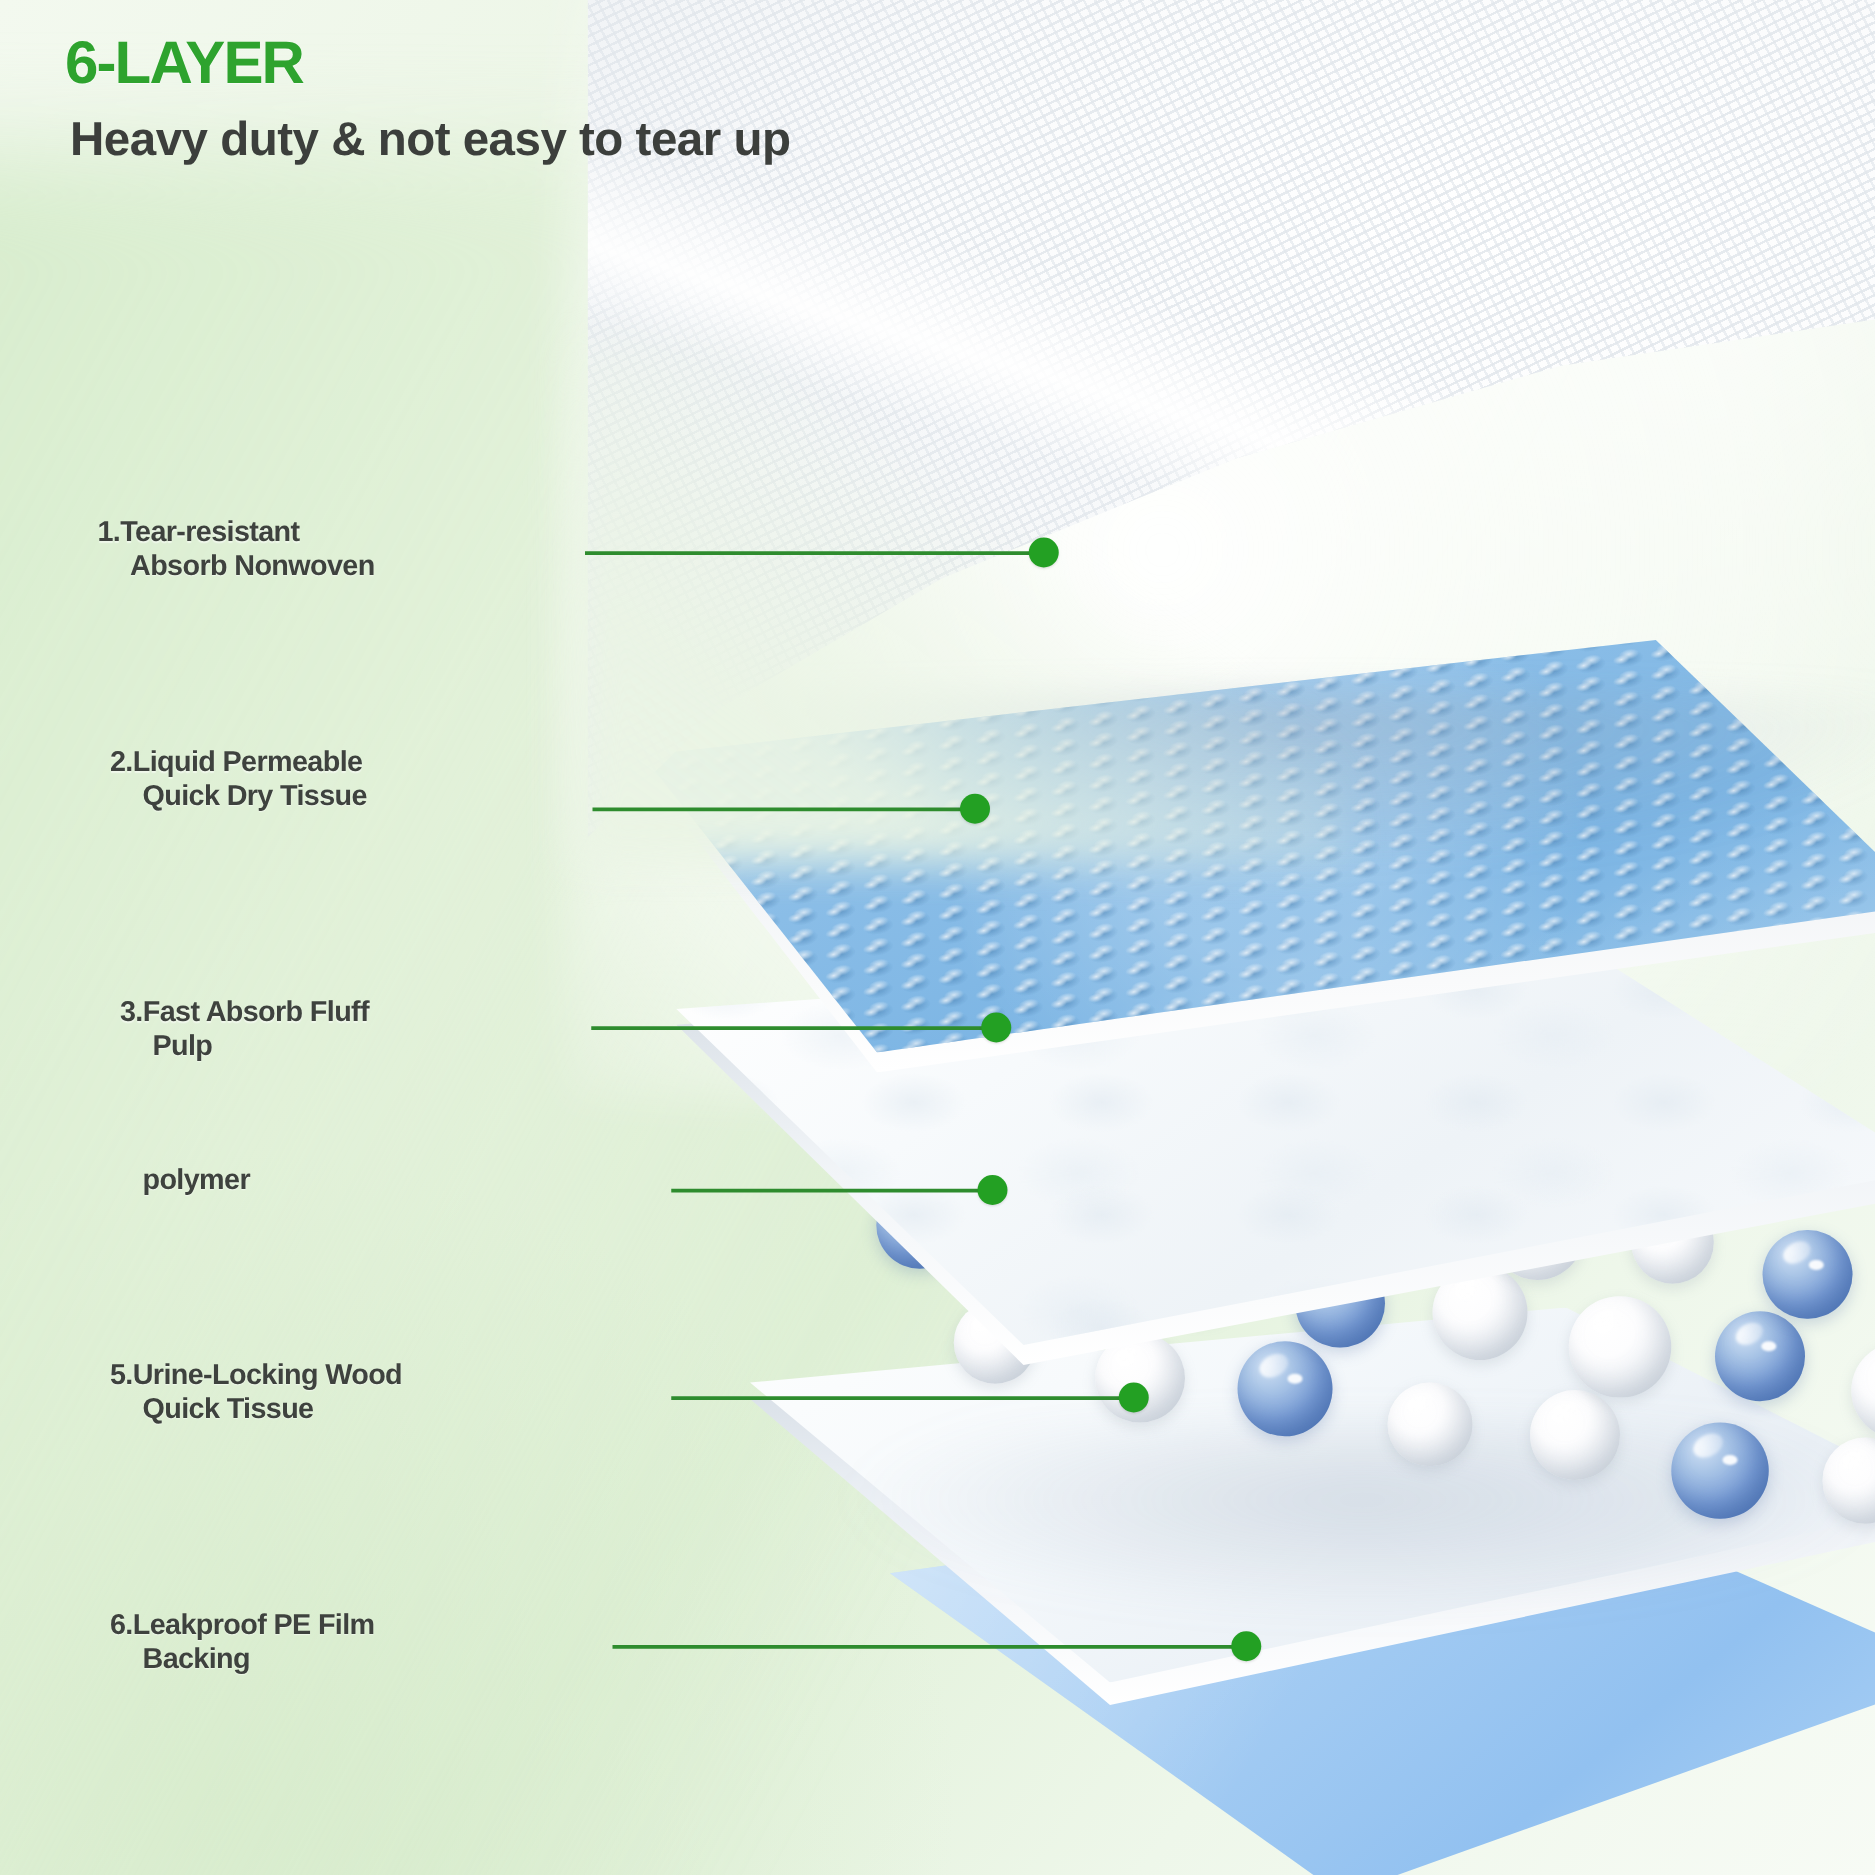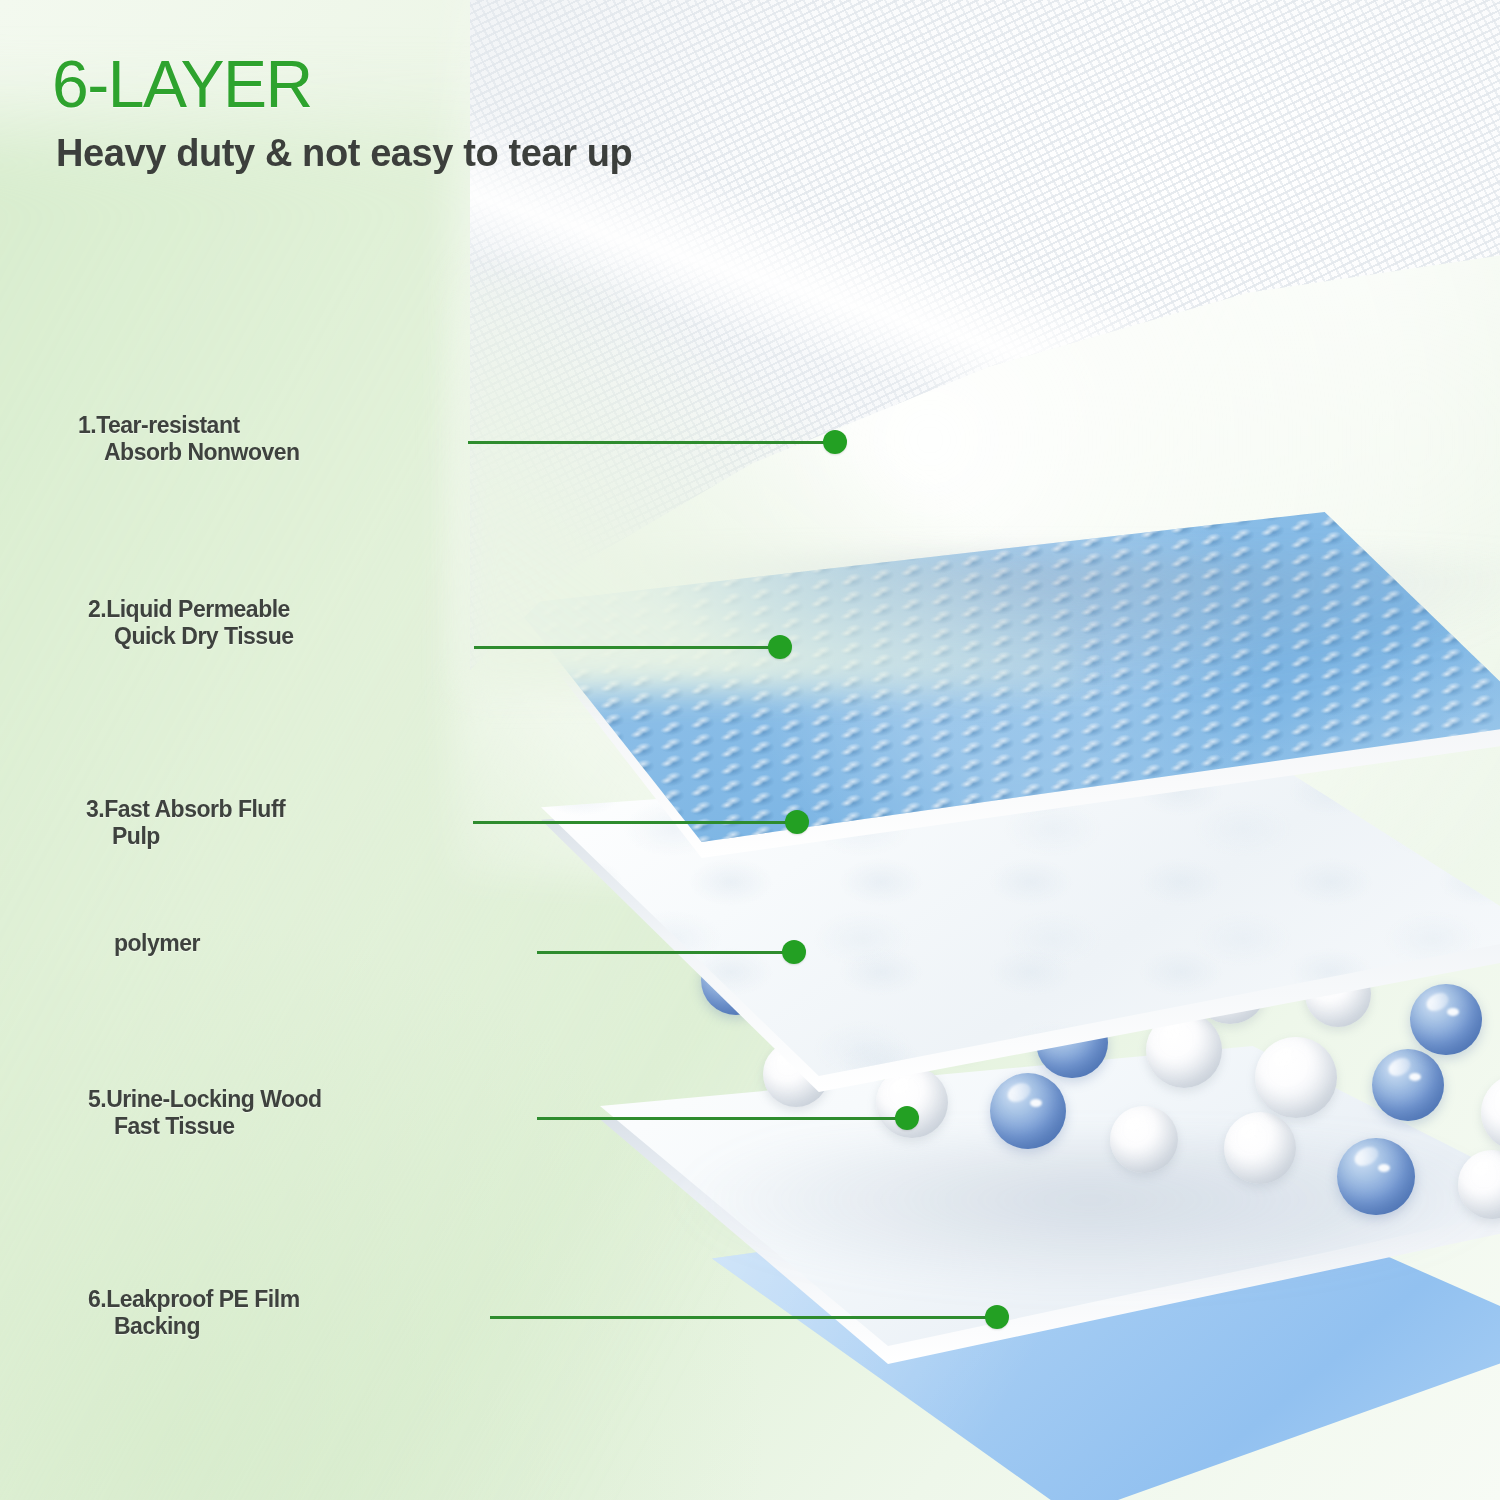--- a/index.html
+++ b/index.html
@@ -27,24 +27,23 @@
   .wash-b{
     position:absolute; right:-150px; top:-220px; width:1200px; height:1100px;
     background:radial-gradient(circle at 40% 60%, rgba(255,255,255,.98) 0%, rgba(255,255,255,.5) 48%, rgba(255,255,255,0) 72%);
     filter:blur(18px);
   }
 
   
   .header{ position:absolute; left:52px; top:28px; width:760px; z-index:40; }
   .title{
     color:#2ea32e;
-    font-size:66px; font-weight:normal; line-height:.97;
+    font-size:48px; font-weight:bold; line-height:.97;
     letter-spacing:-1.5px;
     text-shadow:0 1px 0 rgba(255,255,255,.55);
-    margin-top:24px;
   }
   .title .l2{ display:block; }
   .subtitle{
     margin-top:16px; margin-left:4px;
     color:#3c3f3c; font-size:38px; font-weight:bold; letter-spacing:-.4px;
   }
 
   
   .label{
     position:absolute; z-index:45;
@@ -371,40 +370,40 @@
 
   <div class="label" style="left:88px; top:596px; width:430px;">
     <span>2.Liquid Permeable</span>
     <span class="ln2">Quick Dry Tissue</span>
   </div>
   <div class="leader" style="left:474px; top:636px; width:309px;">
     <div class="bar"></div>
     <div class="dot"></div>
   </div>
 
-  <div class="label" style="left:86px; top:796px; width:420px;">
+  <div class="label" style="left:96px; top:796px; width:420px;">
     <span>3.Fast Absorb Fluff</span>
     <span class="ln2">Pulp</span>
   </div>
   <div class="leader" style="left:473px; top:811px; width:327px;">
     <div class="bar"></div>
     <div class="dot"></div>
   </div>
 
   <div class="label" style="left:88px; top:930px; width:470px;">
     <span class="ln2">polymer</span>
   </div>
   <div class="leader" style="left:537px; top:941px; width:260px;">
     <div class="bar"></div>
     <div class="dot"></div>
   </div>
 
   <div class="label" style="left:88px; top:1086px; width:470px;">
     <span>5.Urine-Locking Wood</span>
-    <span class="ln2">Fast Tissue</span>
+    <span class="ln2">Quick Tissue</span>
   </div>
   <div class="leader" style="left:537px; top:1107px; width:373px;">
     <div class="bar"></div>
     <div class="dot"></div>
   </div>
 
   <div class="label" style="left:88px; top:1286px; width:450px;">
     <span>6.Leakproof PE Film</span>
     <span class="ln2">Backing</span>
   </div>

